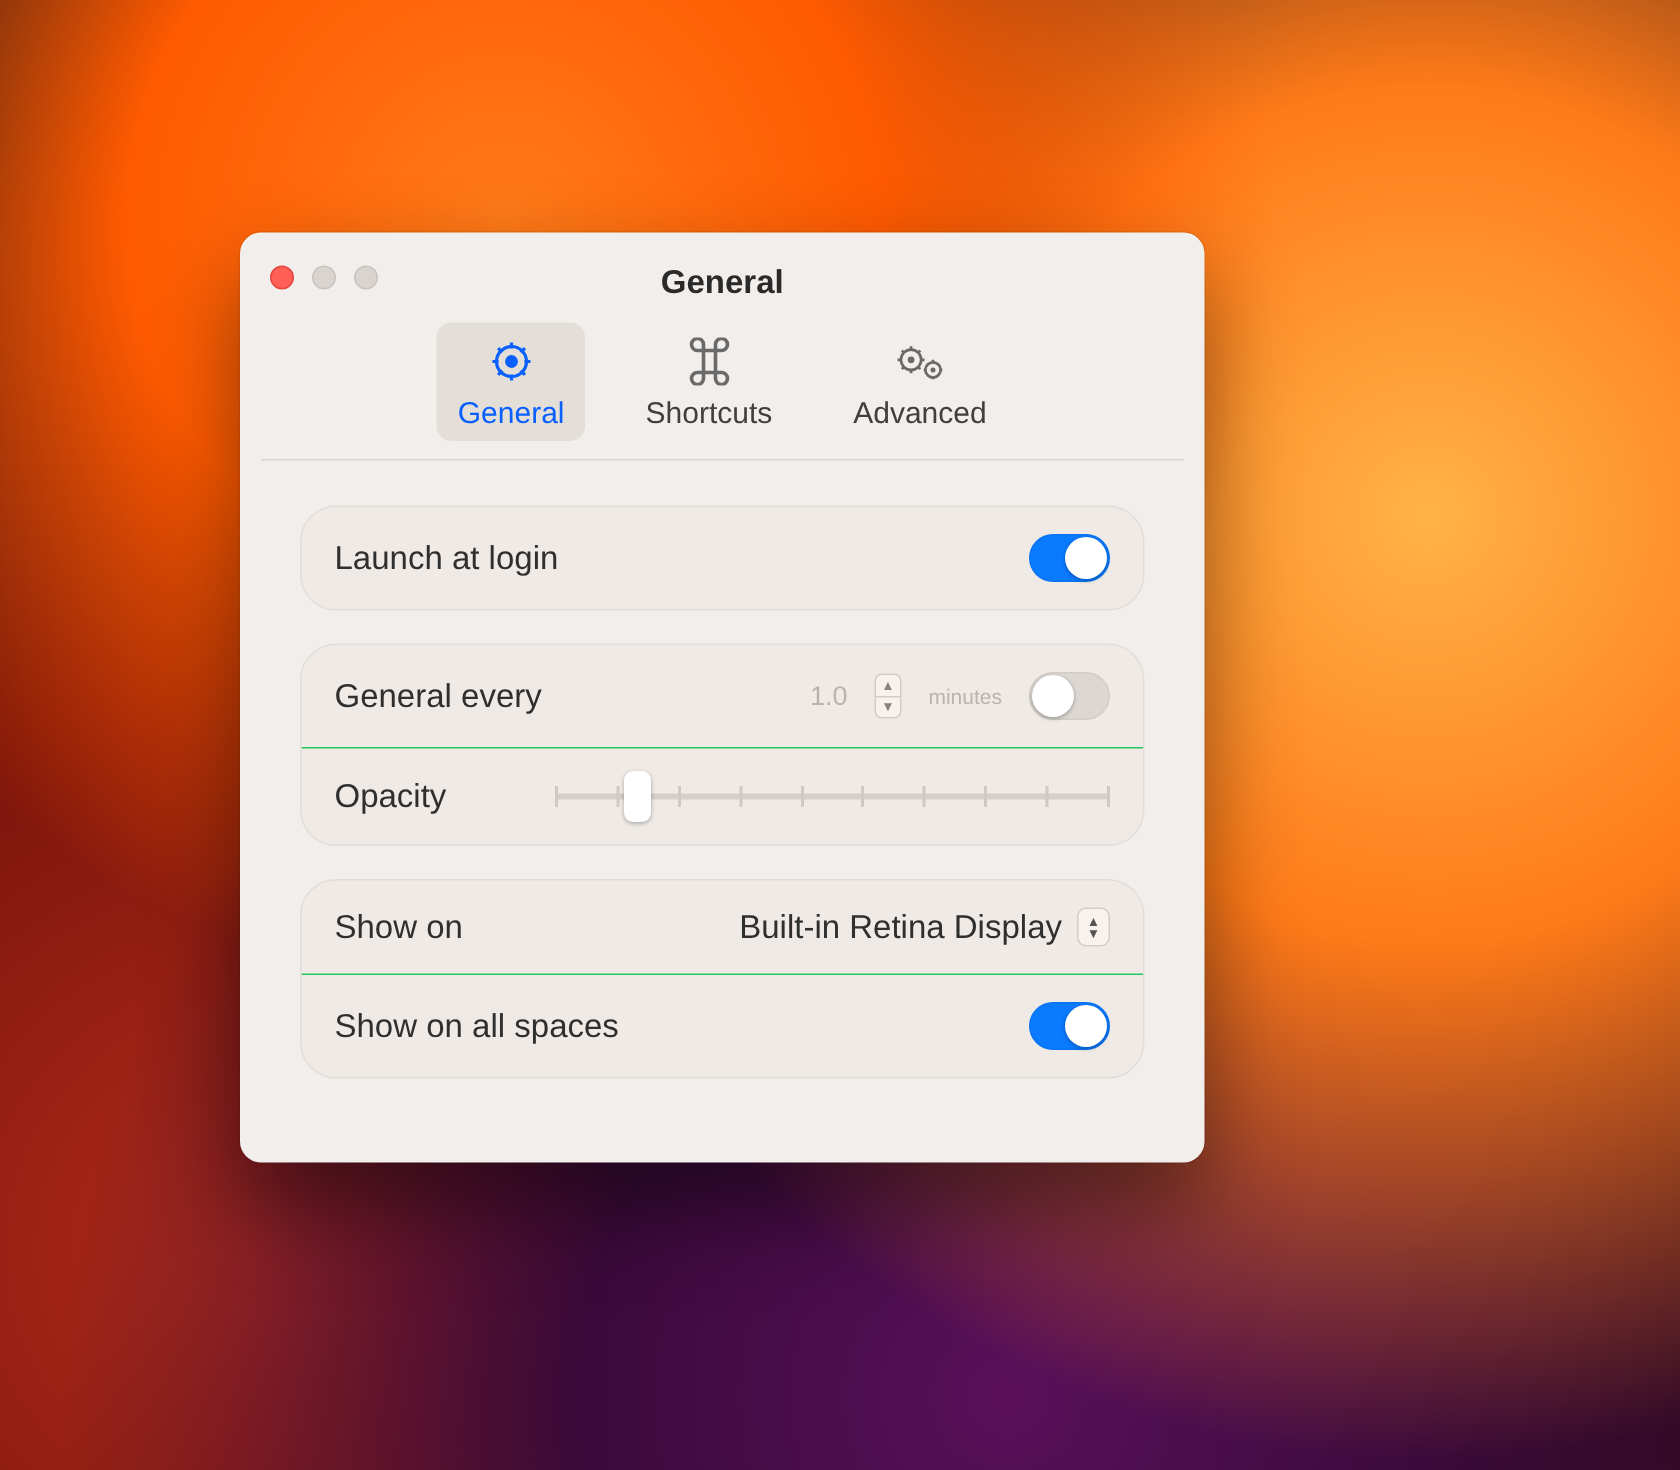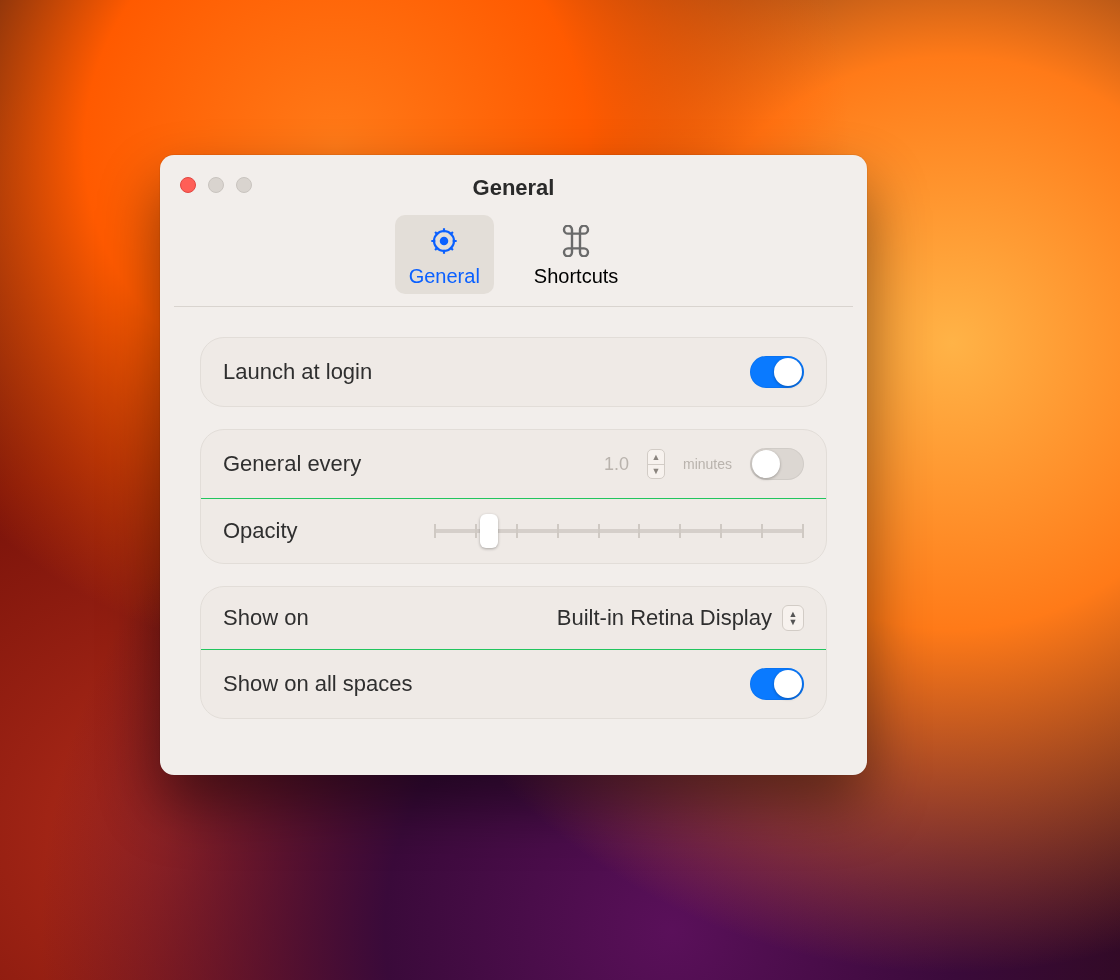--- a/index.html
+++ b/index.html
@@ -10,21 +10,21 @@
       radial-gradient(circle at 85% 35%, #ffb347 0%, #ff7a18 25%, rgba(255,122,24,0) 55%),
       radial-gradient(circle at 60% 95%, #5a105a 0%, #3a0a3a 25%, rgba(58,16,90,0) 55%),
       radial-gradient(circle at 15% 85%, #b22c1a 0%, #7a130a 30%, rgba(122,19,10,0) 60%),
       linear-gradient(160deg, #090a18 0%, #0a0618 20%, #1a0612 55%, #2a0a12 100%);
     position: relative;
   }
 
   .window {
     position: absolute;
     left: 160px; top: 155px;
-    width: 707px;
+    width: 643px;
     background: #f2eeeb;
     border-radius: 14px;
     box-shadow: 0 30px 60px rgba(0,0,0,0.45), 0 0 0 1px rgba(0,0,0,0.05);
     overflow: hidden;
   }
 
   .titlebar {
     padding: 14px 14px 0 14px;
     position: relative;
   }
@@ -39,21 +39,21 @@
   .toolbar {
     display: flex; justify-content: center; gap: 26px;
     padding: 14px 0 12px 0;
     border-bottom: 1px solid #d9d4cf;
   }
   .tab {
     display: flex; flex-direction: column; align-items: center; gap: 6px;
     padding: 8px 14px 6px 14px;
     border-radius: 10px;
     font-size: 20px;
-    color: #000000;
+    color: #404040;
     cursor: default;
   }
   .tab.selected { background: #e3ded8; color: #0a60ff; }
   .tab .ico { width: 36px; height: 36px; display:flex; align-items:center; justify-content:center; }
   .tab.selected svg { stroke: #0a60ff; fill: #0a60ff; }
   .tab svg { stroke: #6a6a6a; }
 
   .content { padding: 30px 40px 34px 40px; }
 
   .group {
@@ -136,20 +136,33 @@
         <span>General</span>
       </div>
       <div class="tab">
         <div class="ico">
           <svg viewBox="0 0 24 24" width="32" height="32" fill="none" stroke="#6a6a6a" stroke-width="1.8">
             <path d="M9 3.5a3 3 0 1 0-3 3H9v-3Zm6 0a3 3 0 1 1 3 3H15v-3ZM9 20.5a3 3 0 1 1-3-3H9v3Zm6 0a3 3 0 1 0 3-3H15v3ZM9 6.5h6v11H9z"></path>
           </svg>
         </div>
         <span>Shortcuts</span>
       </div>
+      <div class="tab">
+        <div class="ico">
+          <svg viewBox="0 0 32 24" width="40" height="30" fill="none" stroke="#6a6a6a" stroke-width="1.6">
+            <circle cx="11" cy="11" r="6"></circle>
+              <circle cx="11" cy="11" r="2" fill="#6a6a6a" stroke="none"></circle>
+            <path d="M11 3v2M11 17v2M3 11h2M17 11h2M5.5 5.5l1.4 1.4M15.1 15.1l1.4 1.4M16.5 5.5l-1.4 1.4M6.9 15.1l-1.4 1.4"></path>
+            <circle cx="24" cy="17" r="4.5"></circle>
+              <circle cx="24" cy="17" r="1.5" fill="#6a6a6a" stroke="none"></circle>
+            <path d="M24 11v1.5M24 21v1.5M18.5 17H20M28 17h1.5"></path>
+          </svg>
+        </div>
+        <span>Advanced</span>
+      </div>
     </div>
   </div>
 
   <div class="content">
 
     <div class="group">
       <div class="row">
         <span>Launch at login</span>
         <div class="toggle on">
             <div class="knob"></div>

